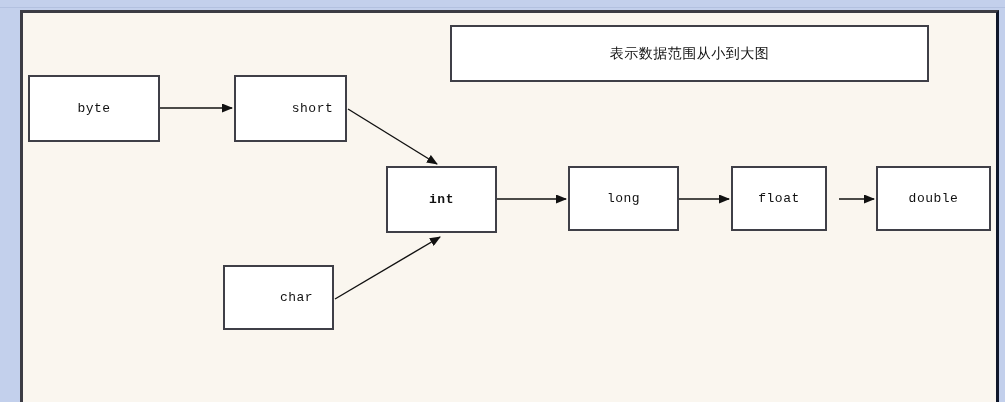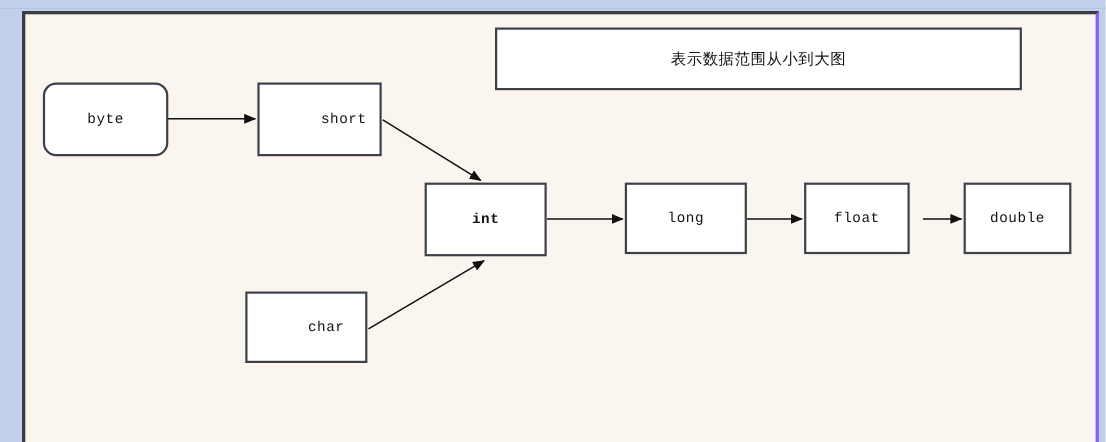--- a/index.html
+++ b/index.html
@@ -37,21 +37,21 @@
   
   #diagram-canvas {
     position: absolute;
     left: 20px;
     top: 10px;
     width: 979px;
     height: 392px;
     background: #faf6ef;
     border-left: 3px solid #3c3c44;
     border-top: 3px solid #3c3c44;
-    border-right: 3px solid #8b5cf6;
+    border-right: 3px solid #0f172a;
     border-bottom: none;
     box-sizing: border-box;
   }
 
   
   #connectors {
     position: absolute;
     left: 0;
     top: 0;
     width: 979px;
@@ -127,41 +127,41 @@
 
       <g>
         <line x1="816" y1="186" x2="851" y2="186" stroke="#111111" stroke-width="1.4" marker-end="url(#arrowhead)"></line>
       </g>
     </svg>
 
     <div id="title-box" style="left:427px; top:12px; width:479px; height:57px;">
       <span>表示数据范围从小到大图</span>
     </div>
 
-    <div class="node-box" style="left:16px; top:62px; width:114px; height:67px;border-radius:12px;">
+    <div class="node-box" style="left:5px; top:62px; width:132px; height:67px;">
       <span>byte</span>
     </div>
 
     <div class="node-box" style="left:211px; top:62px; width:113px; height:67px;padding-left:44px;">
       <span>short</span>
     </div>
 
     <div class="node-box" style="left:363px; top:153px; width:111px; height:67px;font-weight:bold;">
       <span>int</span>
     </div>
 
     <div class="node-box" style="left:545px; top:153px; width:111px; height:65px;">
       <span>long</span>
     </div>
 
     <div class="node-box" style="left:708px; top:153px; width:96px; height:65px;">
       <span>float</span>
     </div>
 
-    <div class="node-box" style="left:853px; top:153px; width:98px; height:65px;">
+    <div class="node-box" style="left:853px; top:153px; width:115px; height:65px;">
       <span>double</span>
     </div>
 
     <div class="node-box" style="left:200px; top:252px; width:111px; height:65px;padding-left:36px;">
       <span>char</span>
     </div>
 
   </div>
 </div>
 

